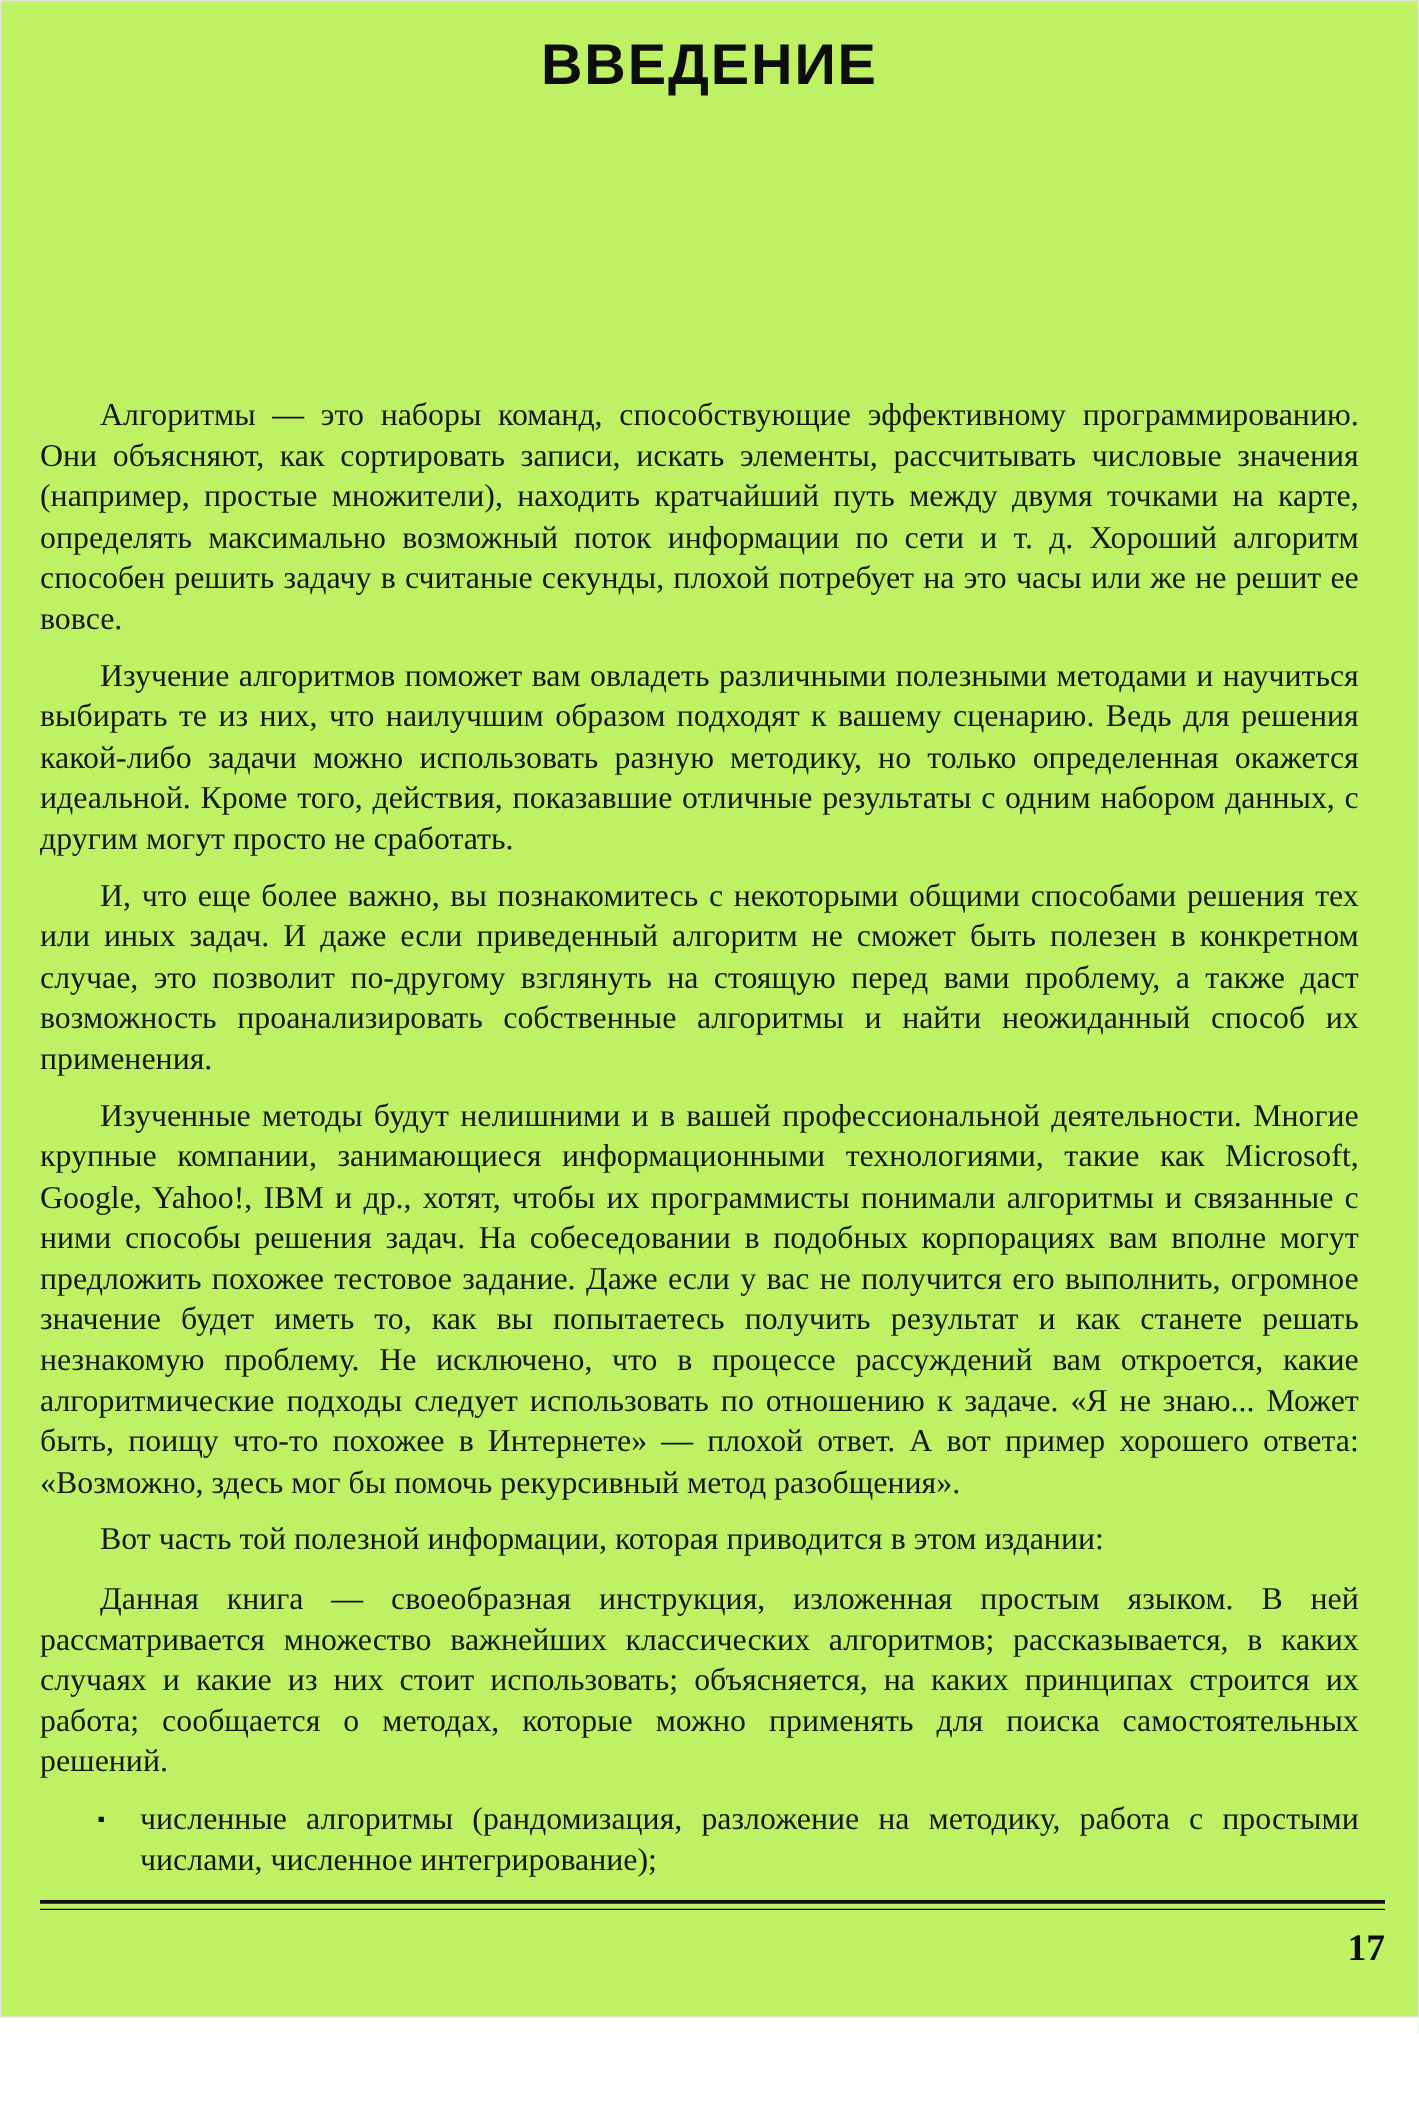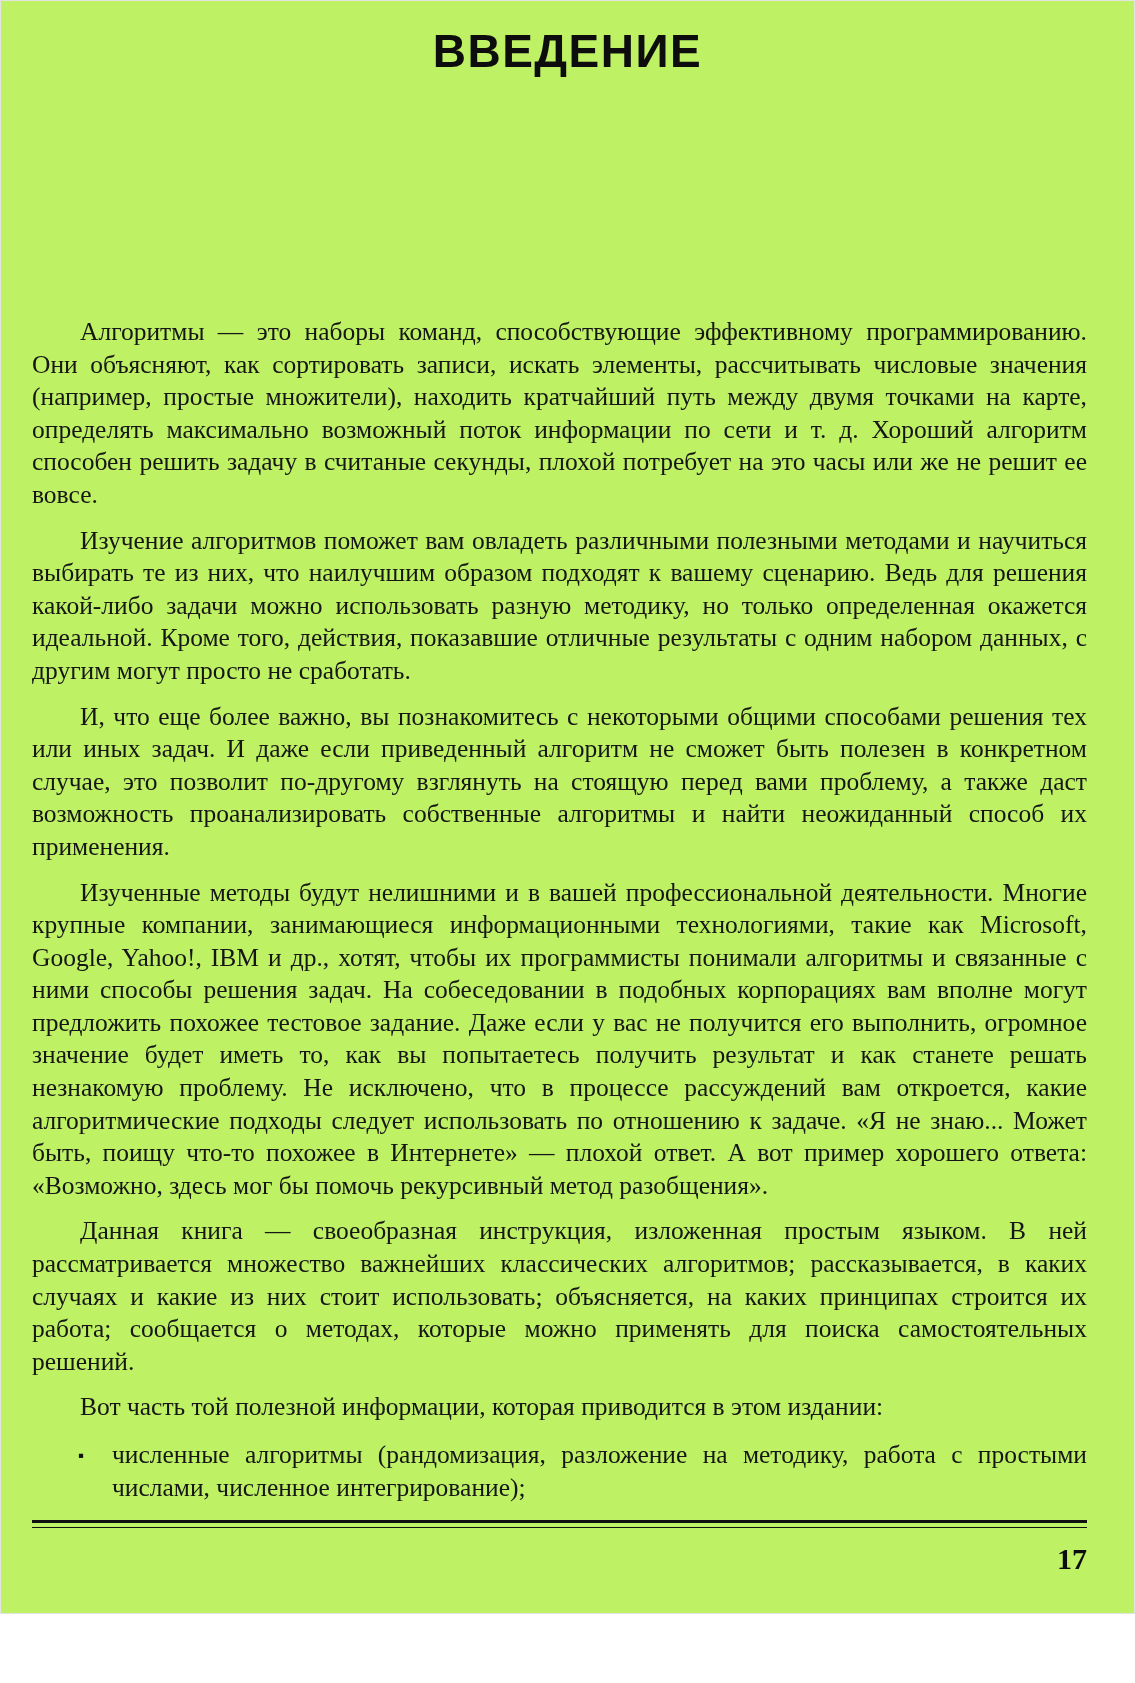--- a/index.html
+++ b/index.html
@@ -61,21 +61,21 @@
     padding-top: 1px;
     color: #111;
   }
   .bullet-text {
     flex: 1 1 auto;
     text-align: justify;
   }
   .footer {
     position: absolute;
     left: 32px;
-    right: 48px;
+    right: 27px;
     bottom: 38px;
   }
   .rule {
     background: #111;
     width: 100%;
   }
   .rule-top {
     height: 3px;
     margin-bottom: 4px;
   }
@@ -101,23 +101,23 @@
   <div class="content">
 
     <p class="para">Алгоритмы — это наборы команд, способствующие эффективному программированию. Они объясняют, как сортировать записи, искать элементы, рассчитывать числовые значения (например, простые множители), находить кратчайший путь между двумя точками на карте, определять максимально возможный поток информации по сети и т. д. Хороший алгоритм способен решить задачу в считаные секунды, плохой потребует на это часы или же не решит ее вовсе.</p>
 
     <p class="para">Изучение алгоритмов поможет вам овладеть различными полезными методами и научиться выбирать те из них, что наилучшим образом подходят к вашему сценарию. Ведь для решения какой-либо задачи можно использовать разную методику, но только определенная окажется идеальной. Кроме того, действия, показавшие отличные результаты с одним набором данных, с другим могут просто не сработать.</p>
 
     <p class="para">И, что еще более важно, вы познакомитесь с некоторыми общими способами решения тех или иных задач. И даже если приведенный алгоритм не сможет быть полезен в конкретном случае, это позволит по-другому взглянуть на стоящую перед вами проблему, а также даст возможность проанализировать собственные алгоритмы и найти неожиданный способ их применения.</p>
 
     <p class="para">Изученные методы будут нелишними и в вашей профессиональной деятельности. Многие крупные компании, занимающиеся информационными технологиями, такие как Microsoft, Google, Yahoo!, IBM и др., хотят, чтобы их программисты понимали алгоритмы и связанные с ними способы решения задач. На собеседовании в подобных корпорациях вам вполне могут предложить похожее тестовое задание. Даже если у вас не получится его выполнить, огромное значение будет иметь то, как вы попытаетесь получить результат и как станете решать незнакомую проблему. Не исключено, что в процессе рассуждений вам откроется, какие алгоритмические подходы следует использовать по отношению к задаче. «Я не знаю... Может быть, поищу что-то похожее в Интернете» — плохой ответ. А вот пример хорошего ответа: «Возможно, здесь мог бы помочь рекурсивный метод разобщения».</p>
 
+    <p class="para list-intro">Вот часть той полезной информации, которая приводится в этом издании:</p>
+
     <p class="para">Данная книга — своеобразная инструкция, изложенная простым языком. В ней рассматривается множество важнейших классических алгоритмов; рассказывается, в каких случаях и какие из них стоит использовать; объясняется, на каких принципах строится их работа; сообщается о методах, которые можно применять для поиска самостоятельных решений.</p>
-
-    <p class="para list-intro">Вот часть той полезной информации, которая приводится в этом издании:</p>
 
     <div class="bullet-row">
       <span class="bullet-marker">▪</span>
       <span class="bullet-text">численные алгоритмы (рандомизация, разложение на методику, работа с простыми числами, численное интегрирование);</span>
     </div>
 
   </div>
 
   <div class="footer">
     <div class="rule rule-top"></div>

